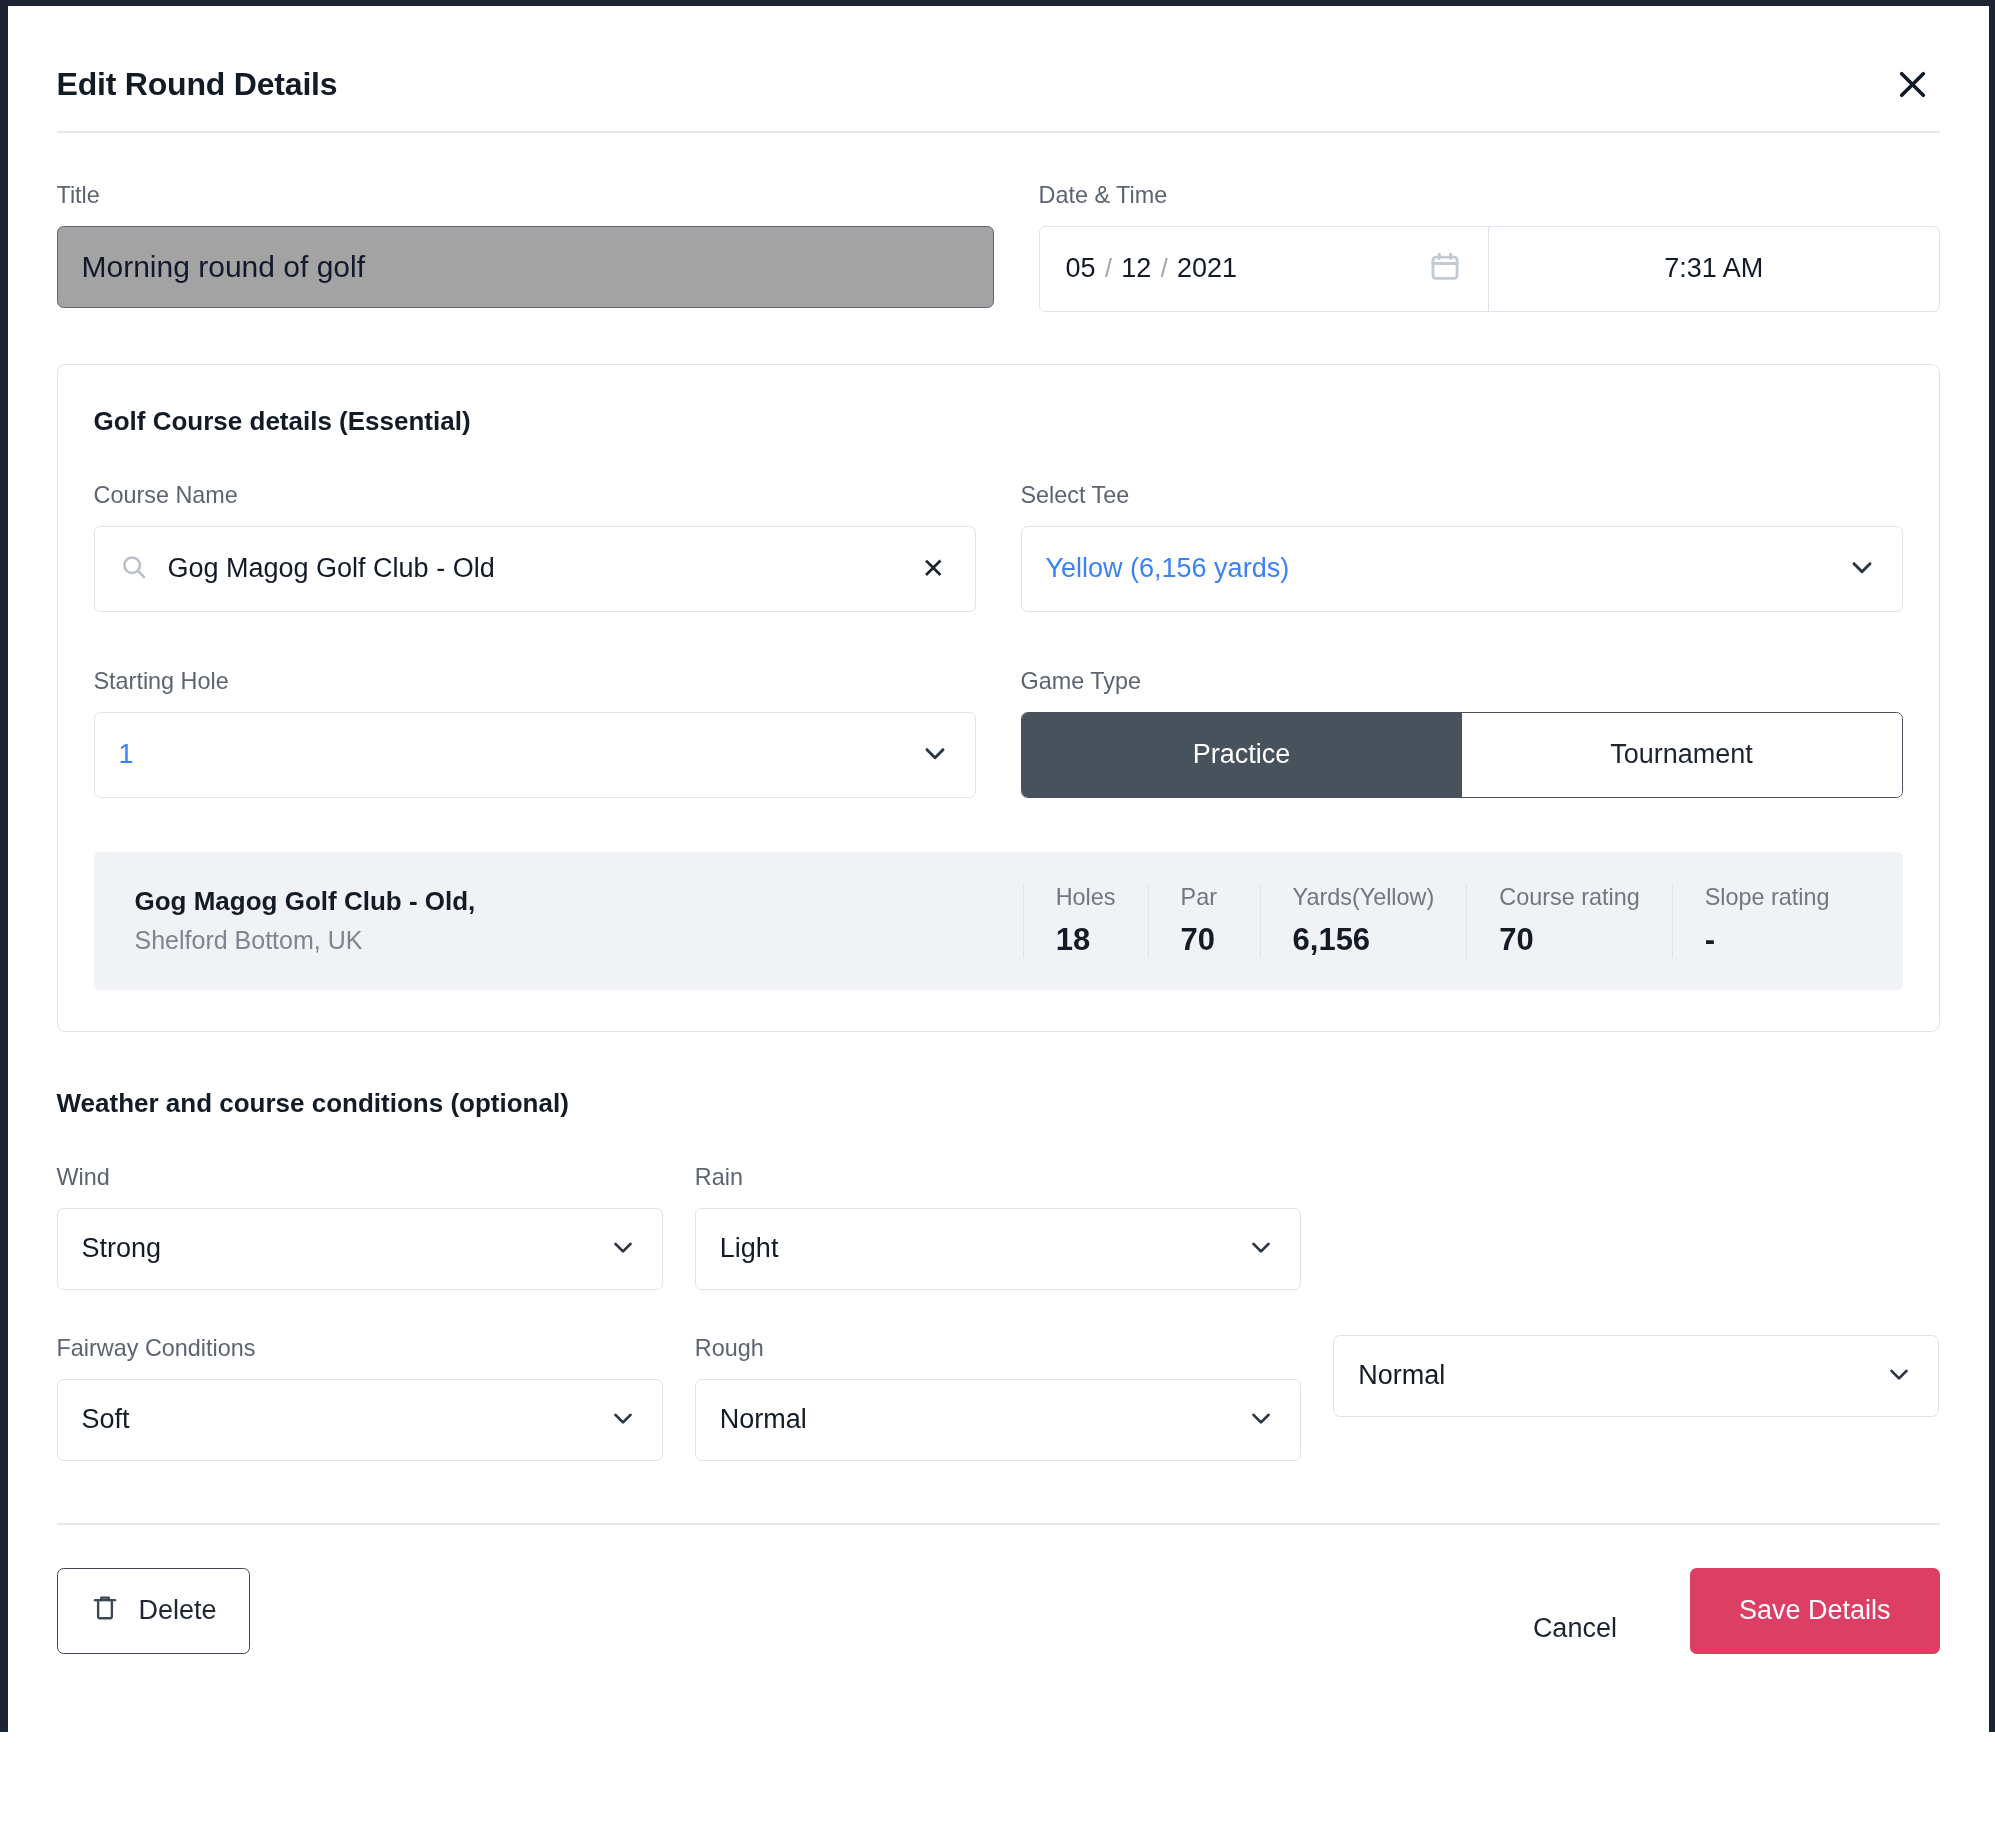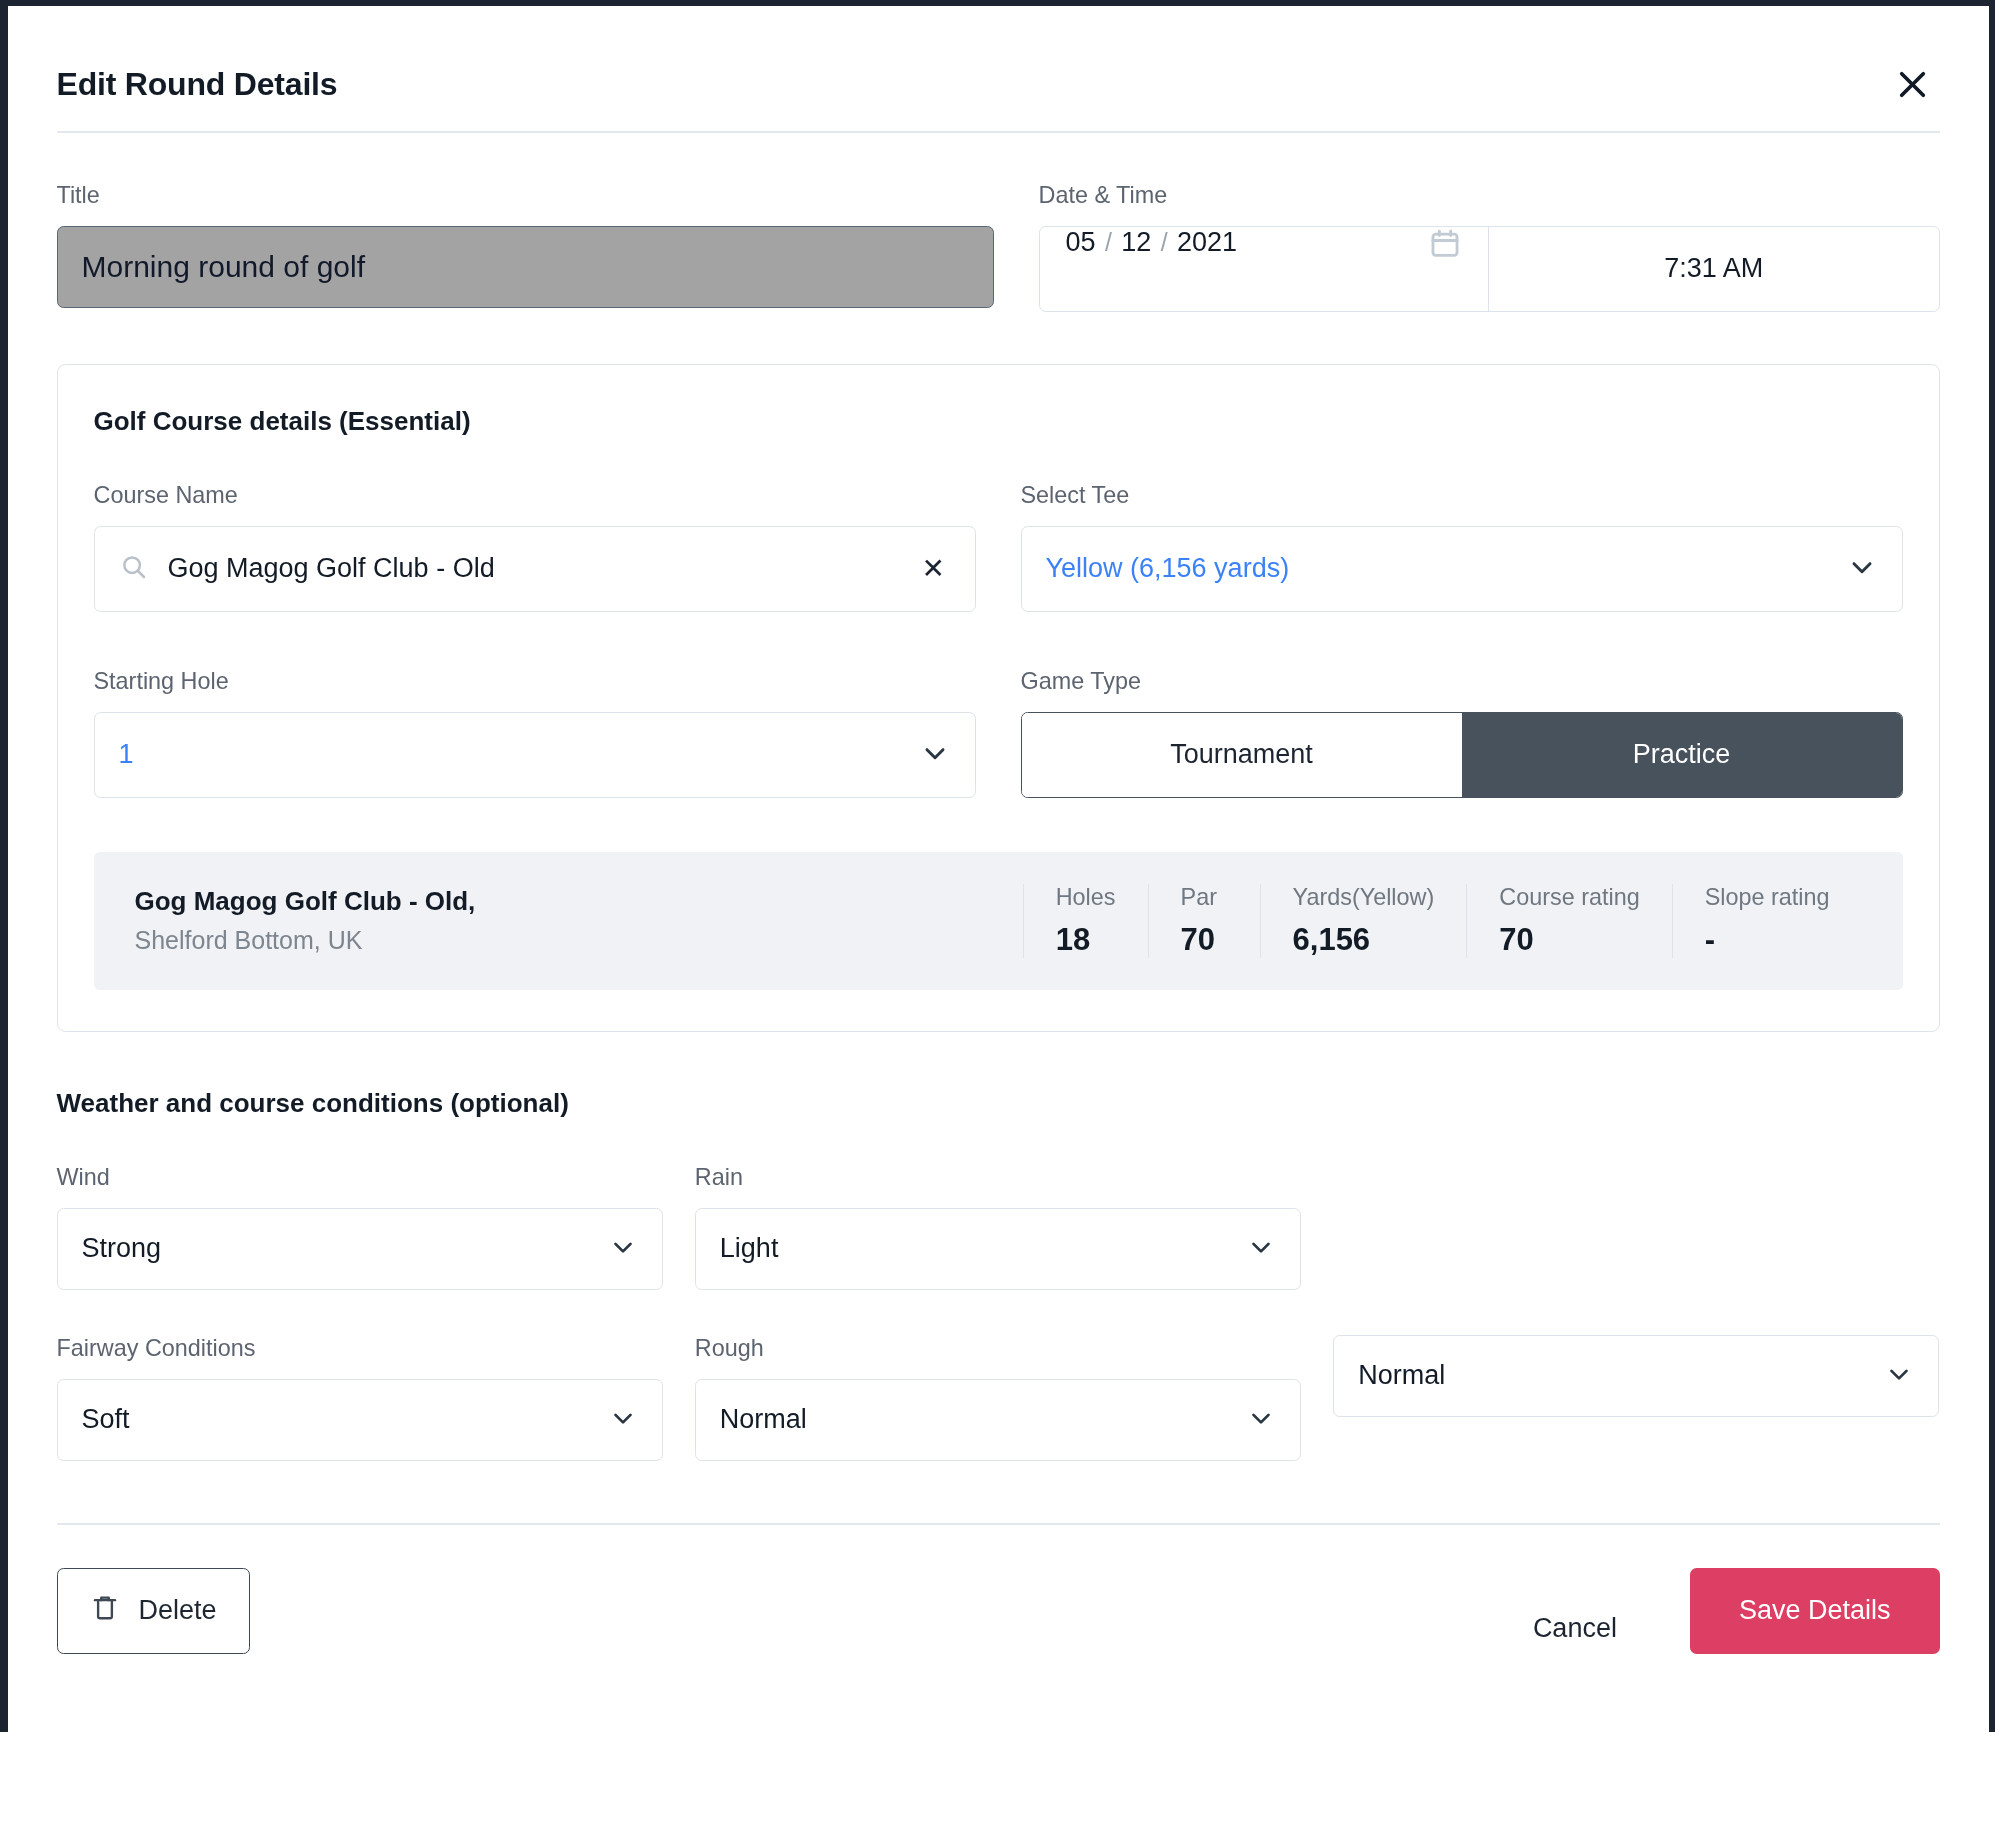--- a/index.html
+++ b/index.html
@@ -104,21 +104,21 @@
     display: flex;
     height: 86px;
     border: 1.9px solid #dde3ea;
     border-radius: 6.6px;
     overflow: hidden;
     background: #ffffff;
   }
   .date-part {
     flex: 1 1 50%;
     display: flex;
-    align-items: flex-start;
+    align-items: center;
     justify-content: space-between;
     padding: 0 26px;
     border-right: 1.9px solid #dde3ea;
   }
   .date-nums {
     font-size: 27px;
     color: #121b26;
     display: flex;
     align-items: center;
     gap: 9.4px;
@@ -437,22 +437,22 @@
               <svg width="32" height="32" viewBox="0 0 24 24" fill="none" stroke="#2b3643" stroke-width="2.2" stroke-linecap="round" stroke-linejoin="round">
                 <polyline points="6 9.5 12 15.5 18 9.5"></polyline>
               </svg>
             </span>
           </div>
         </div>
 
         <div>
           <label class="field-label">Game Type</label>
           <div class="toggle">
+            <div class="toggle-opt active">Practice</div>
             <div class="toggle-opt">Tournament</div>
-            <div class="toggle-opt active">Practice</div>
           </div>
         </div>
       </div>
 
       <div class="stats-strip">
         <div class="stats-course">
           <div class="sc-name">Gog Magog Golf Club - Old,</div>
           <div class="sc-loc">Shelford Bottom, UK</div>
         </div>
         <div class="stat">

